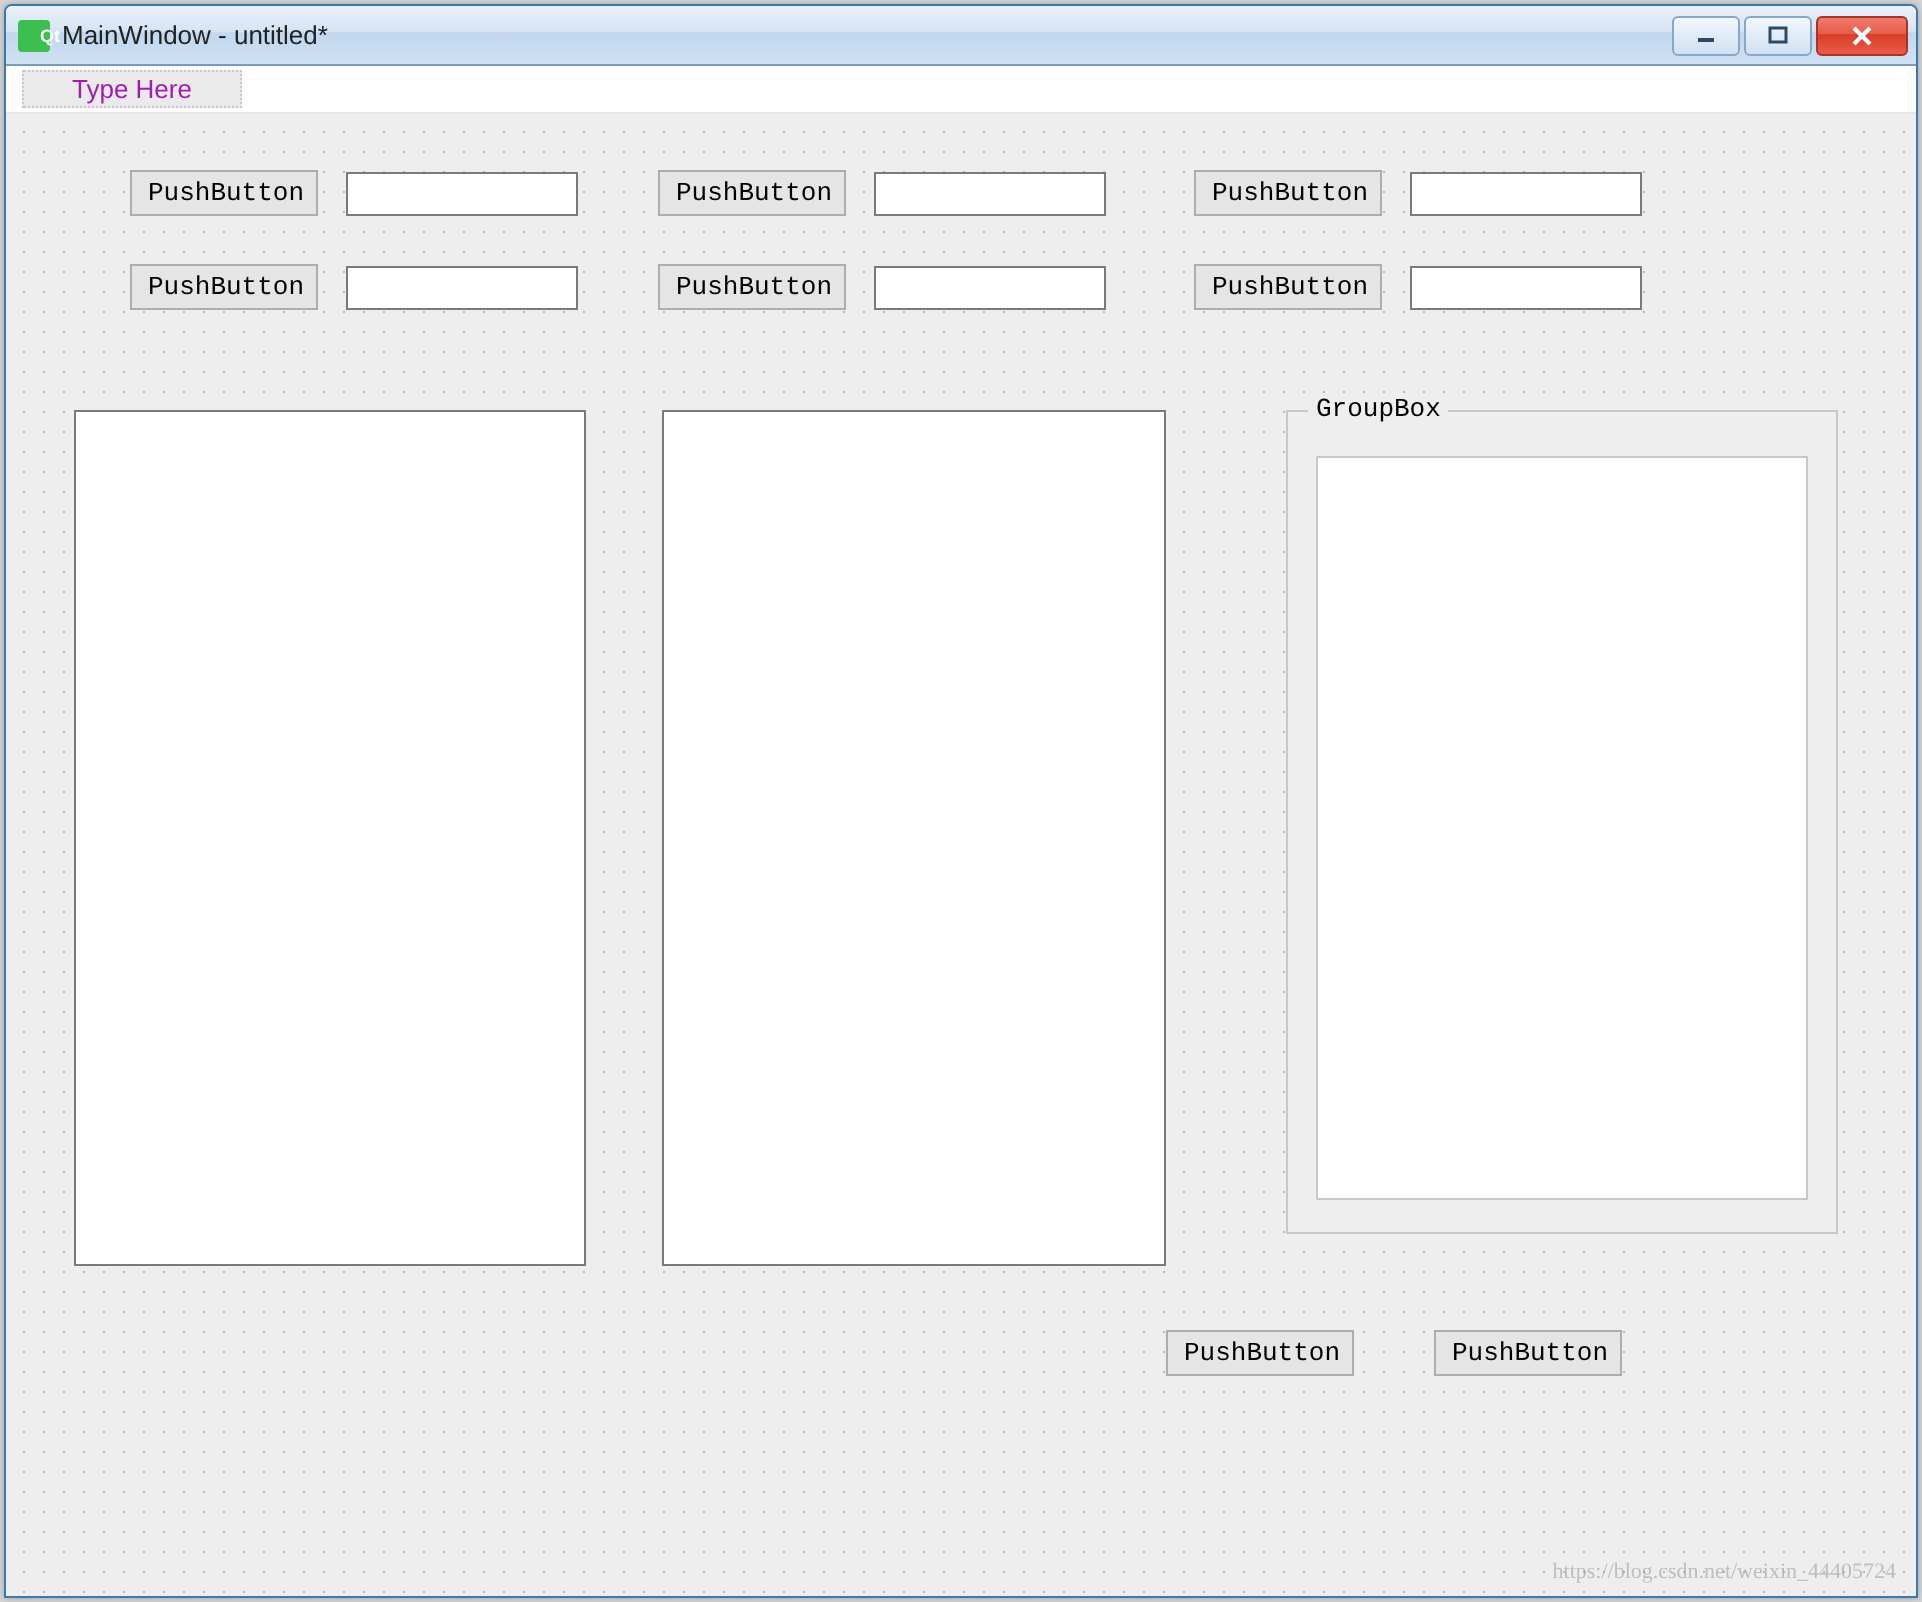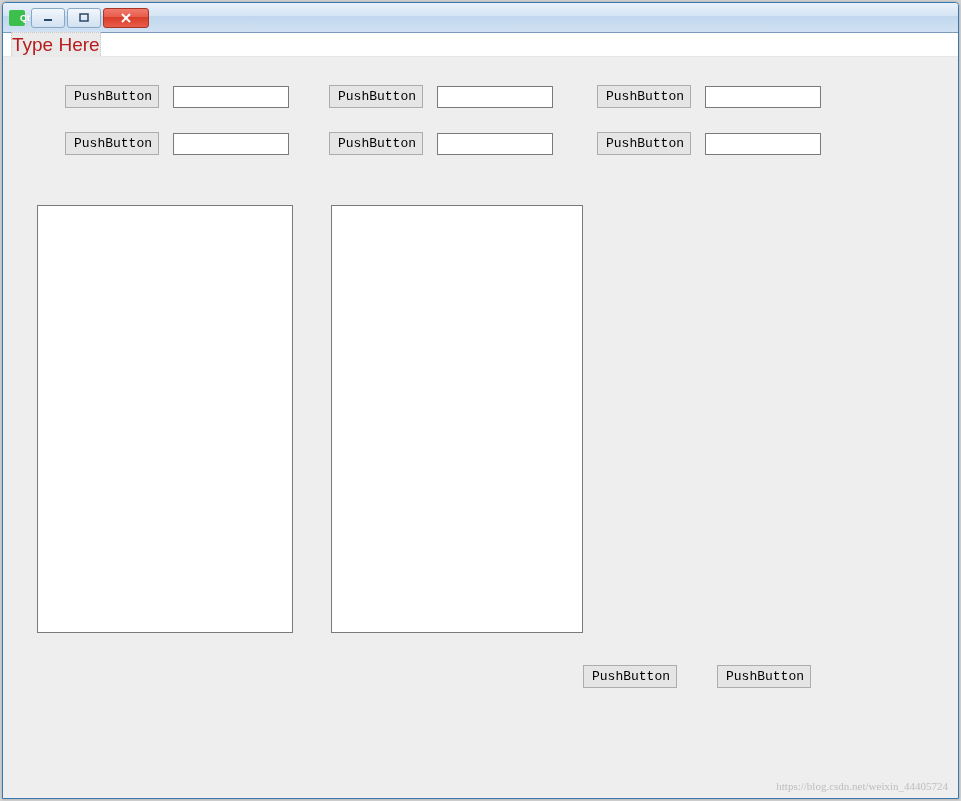--- a/index.html
+++ b/index.html
@@ -69,25 +69,25 @@
     .winbtn svg { display: block; }
     .menubar {
       height: 24px;
       background: #fff;
       display: flex;
       align-items: center;
       padding-left: 8px;
       border-bottom: 1px solid #e6e6e6;
     }
     .menubar .menuitem {
-      font-size: 19px;
-      color: #b91c1c;
+      font-size: 13px;
+      color: #a21caf;
       background: #eaeaea;
       border: 1px dotted #c8c8c8;
-      padding: 1px 0;
+      padding: 1px 24px;
     }
     .canvas {
       position: relative;
       width: 100%;
       height: calc(100% - 54px);
       background-color: #eeeeee;
       background-image: radial-gradient(#b9b9b9 0.7px, transparent 0.7px);
       background-size: 10px 10px;
       background-position: 4px 4px;
     }
@@ -145,20 +145,21 @@
       color: rgba(130,130,130,0.45);
       font-family: Liberation Serif, serif;
     }
   </style>
 </head>
 <body>
 
 <div class="window">
   <div class="titlebar">
     <div class="icon">Qt</div>
+    <div class="title">MainWindow - untitled*</div>
     <div class="winbtns">
       <div class="winbtn">
         <svg width="12" height="12" viewBox="0 0 12 12">
             <line x1="2" y1="8" x2="10" y2="8" stroke="#2a4a6a" stroke-width="2"></line>
           </svg>
       </div>
       <div class="winbtn">
         <svg width="12" height="12" viewBox="0 0 12 12">
             <rect x="2" y="2" width="8" height="7" fill="none" stroke="#2a4a6a" stroke-width="1.5"></rect>
           </svg>
@@ -192,19 +193,23 @@
 
     <button class="btn" style="left:326px; top:75px; width:94px;">PushButton</button>
     <input class="edit" style="left: 434px; top: 76px; width: 116px;" type="text">
 
     <button class="btn" style="left:594px; top:75px; width:94px;">PushButton</button>
     <input class="edit" style="left: 702px; top: 76px; width: 116px;" type="text">
 
     <div class="listbox" style="left:34px; top:148px; width:256px; height:428px;"></div>
     <div class="listbox" style="left:328px; top:148px; width:252px; height:428px;"></div>
 
+    <div class="groupbox" style="left:640px; top:148px; width:276px; height:412px;">
+      <div class="gb-title">GroupBox</div>
+      <div class="inner"></div>
+    </div>
 
     <button class="btn" style="left:580px; top:608px; width:94px;">PushButton</button>
     <button class="btn" style="left:714px; top:608px; width:94px;">PushButton</button>
 
     <div class="watermark">https://blog.csdn.net/weixin_44405724</div>
   </div>
 </div>
 
 </body></html>

